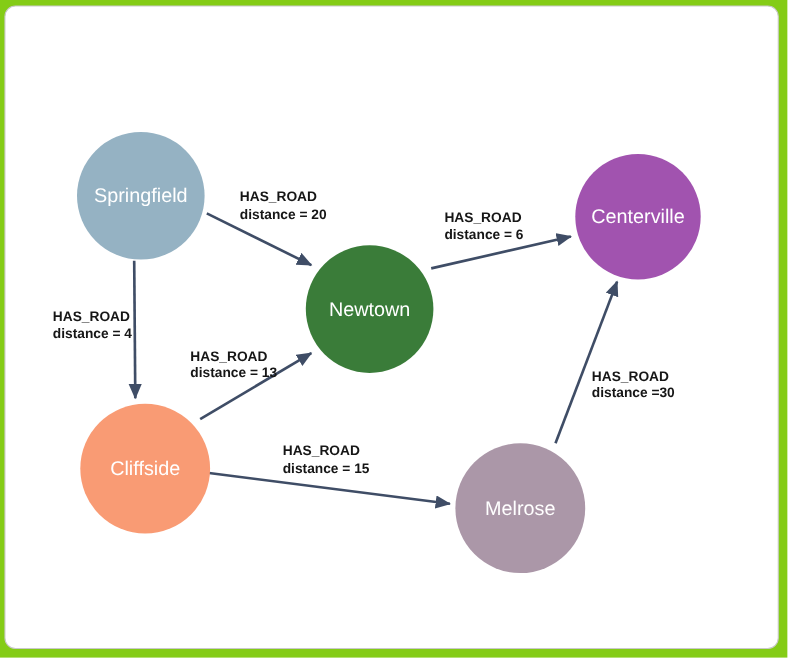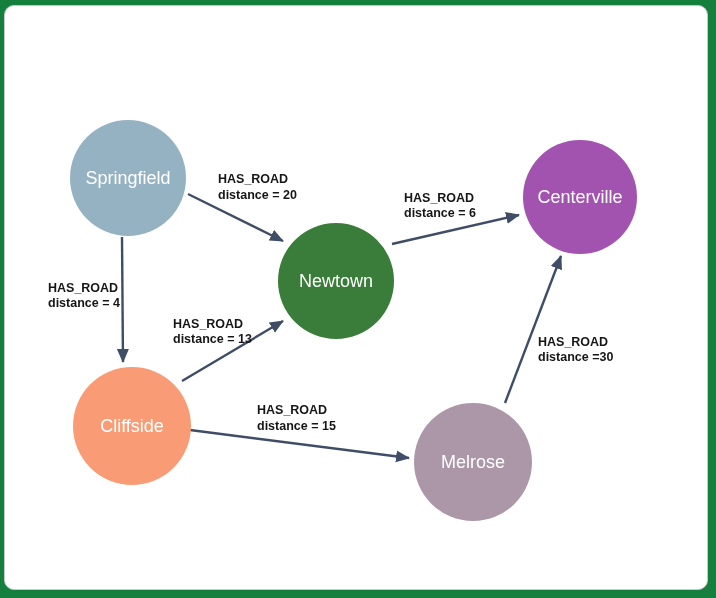--- a/index.html
+++ b/index.html
@@ -1,20 +1,20 @@
 <!DOCTYPE html>
 <html><head>
 <meta charset="utf-8">
 <style>
   html, body { margin: 0; padding: 0; background: #ffffff; }
   .stage {
     position: relative;
     width: 716px;
     height: 598px;
-    background: #15803d;
+    background: #84cc16;
     overflow: hidden;
     font-family: "Liberation Sans", "DejaVu Sans", sans-serif;
   }
   .card {
     position: absolute;
     left: 4px;
     top: 5px;
     width: 704px;
     height: 585px;
     border: 1px solid #c9c9c9;

